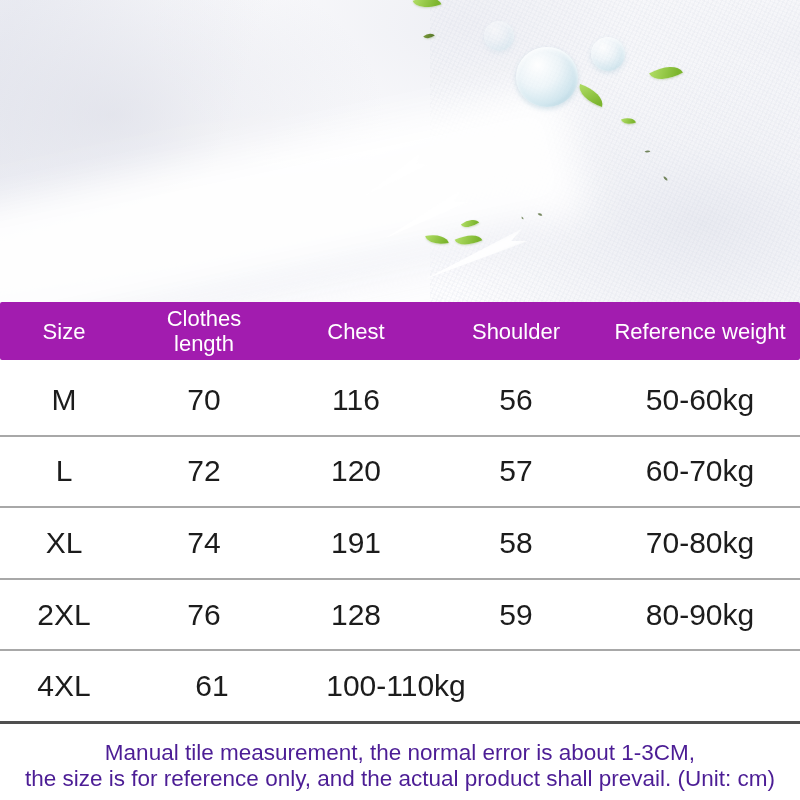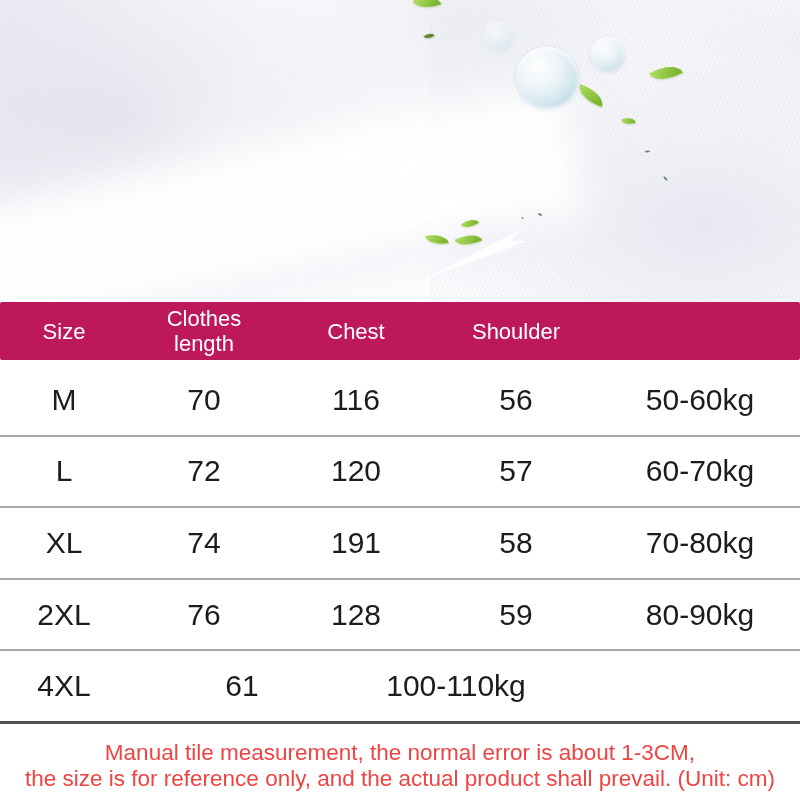--- a/index.html
+++ b/index.html
@@ -52,43 +52,43 @@
     background:radial-gradient(circle at 35% 30%,
       rgba(255,255,255,0.95) 0%, rgba(231,244,248,0.55) 38%,
       rgba(196,224,234,0.75) 68%, rgba(158,199,214,0.92) 92%, rgba(172,209,221,0.9) 100%);
     box-shadow:inset 0 2px 4px rgba(255,255,255,0.9), 0 2px 5px rgba(140,180,200,0.35);
   }
 
   
   .chart-header {
     position:absolute; left:0; top:302px; width:800px; height:58px;
     display:flex; align-items:center;
-    background:#be185d; color:#ffffff; border-radius:2px;
+    background:#a21caf; color:#ffffff; border-radius:2px;
   }
   .chart-header .cell {
     display:flex; align-items:center; justify-content:center; text-align:center;
     font-size:22px; line-height:25px;
   }
   .chart-body { position:absolute; left:0; top:365px; width:800px; height:356px;
     display:flex; flex-direction:column; border-bottom:3px solid #4f4f4f; }
   .chart-row {
     flex:1; display:flex; align-items:center;
     border-bottom:2px solid #a8a8a8;
     color:#1c1c1c; font-size:30px;
   }
-  .chart-row:last-child { border-bottom:none;gap:30px; }
+  .chart-row:last-child { border-bottom:none; }
   .chart-row .cell { text-align:center; }
   .c0 { width:16%; } .c1 { width:19%; } .c2 { width:19%; } .c3 { width:21%; } .c4 { width:25%; }
   .hdr-wrap { max-width:92px; margin:8px auto; }
 
   
   .footnote {
     position:absolute; left:0; top:724px; width:800px;
     padding-top:16px; text-align:center;
-    color:#ef4444; font-size:22.5px; line-height:26px;
+    color:#4c1d95; font-size:22.5px; line-height:26px;
   }
 </style>
 </head>
 <body>
 
 <div class="screen">
 
   <div class="hero">
     <div class="weave"></div>
     <div class="fold-shadow"></div>
@@ -129,20 +129,23 @@
       </div>
     <div class="cell c1">
         <span class="hdr-wrap">Clothes length</span>
       </div>
     <div class="cell c2">
         <span>Chest</span>
       </div>
     <div class="cell c3">
         <span>Shoulder</span>
       </div>
+    <div class="cell c4">
+        <span>Reference weight</span>
+      </div>
   </div>
 
   <div class="chart-body">
     <div class="chart-row">
       <div class="cell c0">M</div>
       <div class="cell c1">70</div>
       <div class="cell c2">116</div>
       <div class="cell c3">56</div>
       <div class="cell c4">50-60kg</div>
     </div>

